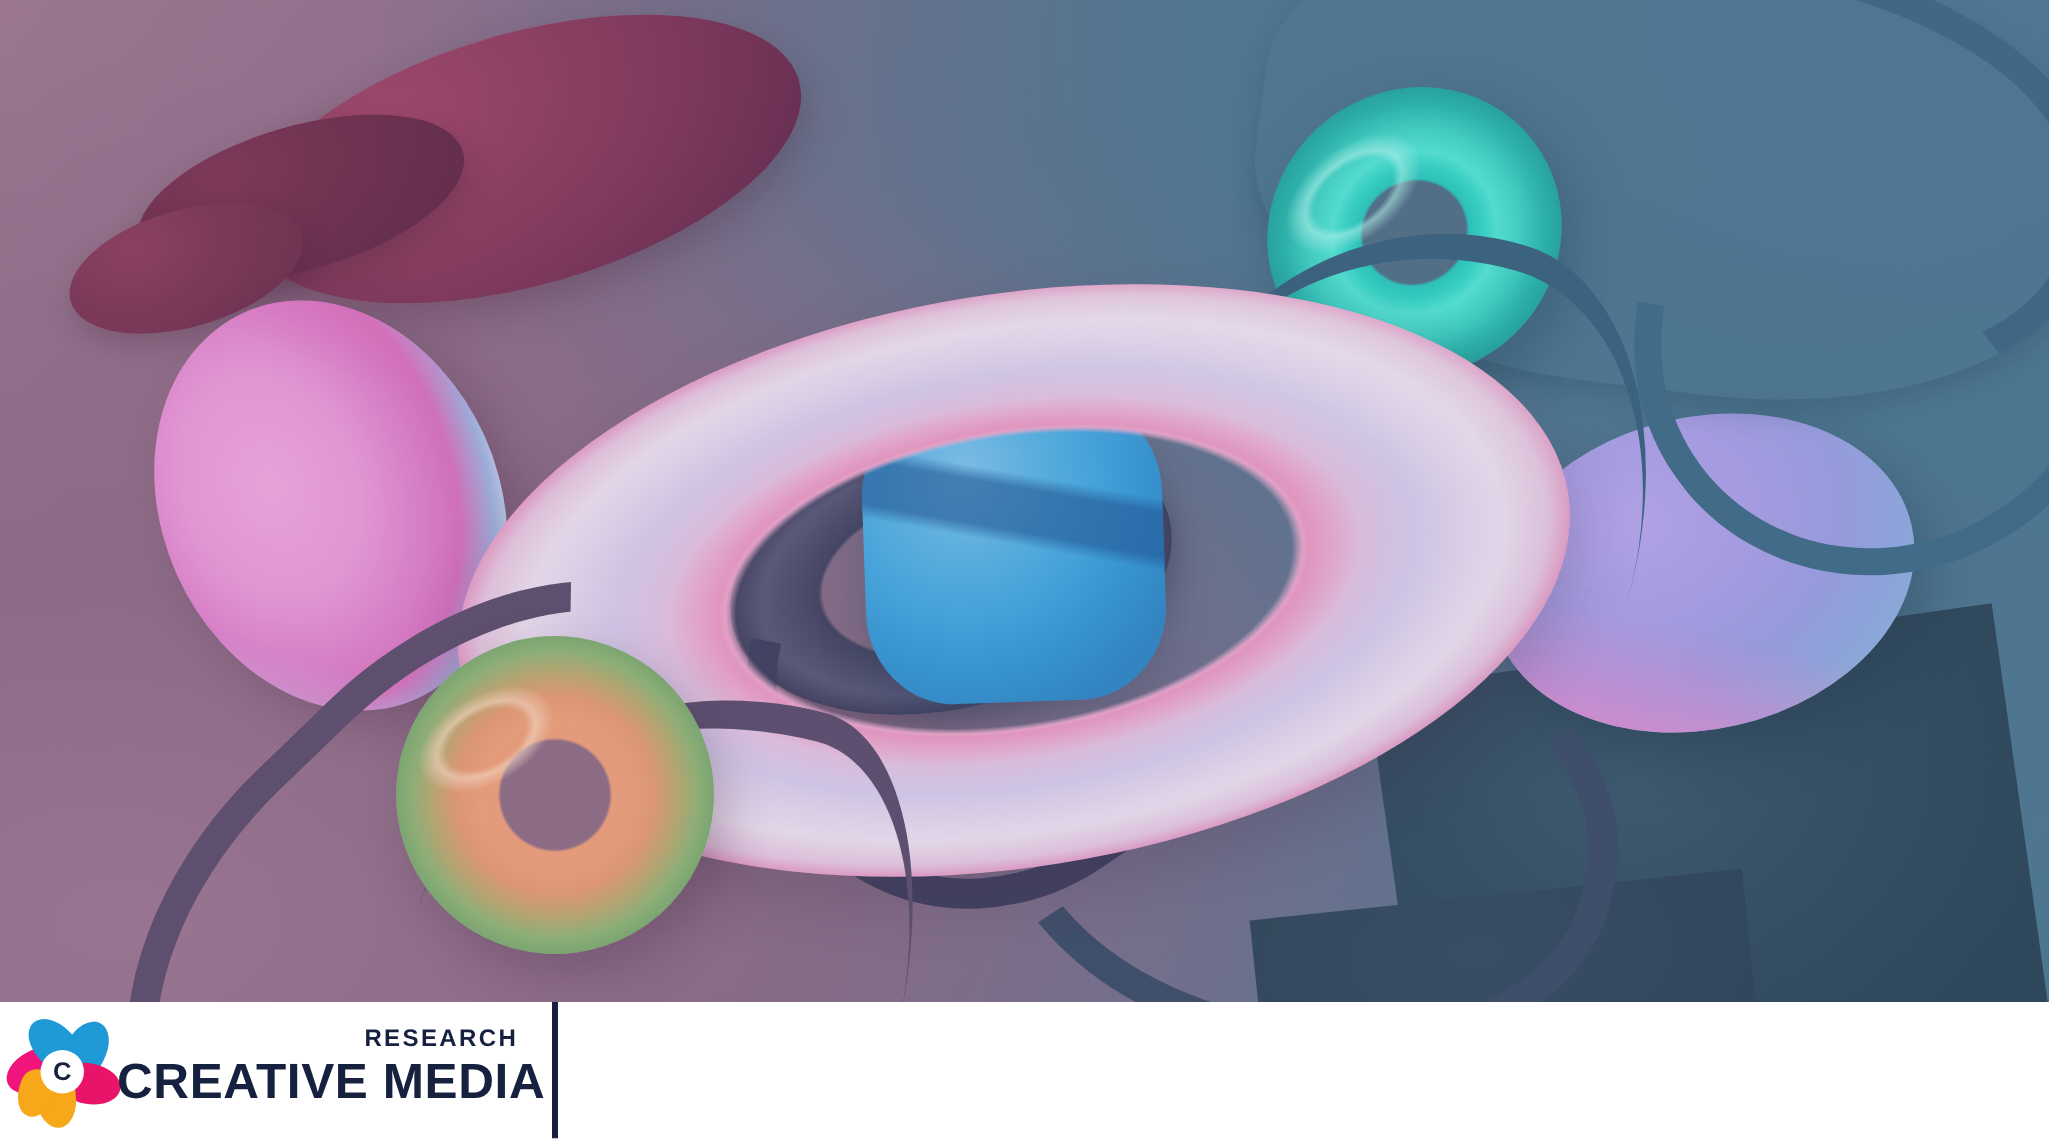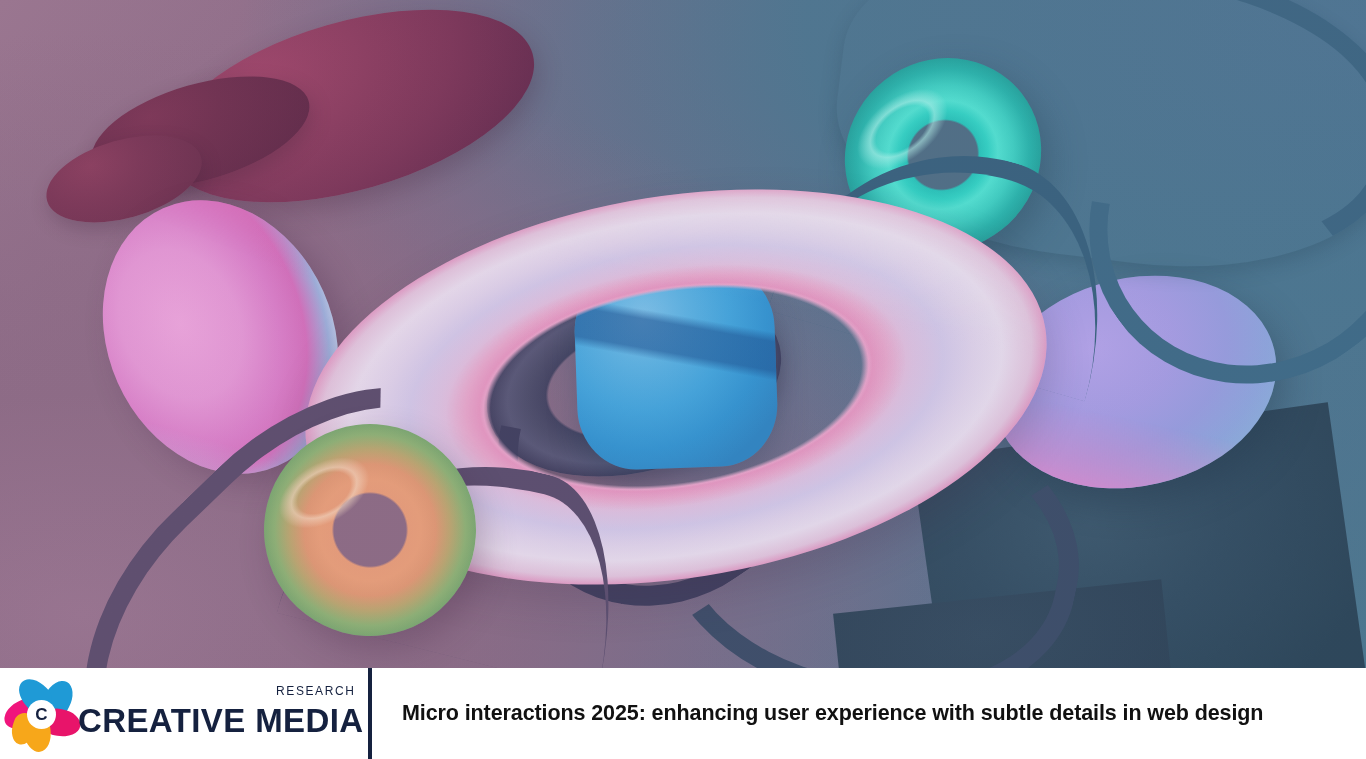--- a/index.html
+++ b/index.html
@@ -319,22 +319,22 @@
 
   #brand-text{
     margin-left:6px;
     position:relative;
     display:flex; flex-direction:column;
     justify-content:center;
     height:62px;
   }
   #brand-research{
     position:absolute;
-    right:8px; top:2px;
-    font-size:12px; font-weight:normal;
+    right:18px; top:2px;
+    font-size:16px; font-weight:bold;
     letter-spacing:1.6px;
     color:#15213f;
     line-height:1;
   }
   #brand-main{
     margin-top:14px;
     font-size:33px; font-weight:bold;
     letter-spacing:0.4px;
     color:#15213f;
     line-height:1;
@@ -418,19 +418,16 @@
       </div>
 
       <div id="brand-text">
         <span id="brand-research">RESEARCH</span>
         <span id="brand-main">CREATIVE MEDIA</span>
       </div>
 
       <div id="brand-divider"></div>
     </div>
 
-    <div id="headline-block">
-      <div id="headline">Micro interactions 2025: enhancing user experience with subtle details in web design</div>
-    </div>
 
   </div>
 
 </div>
 
 </body></html>

